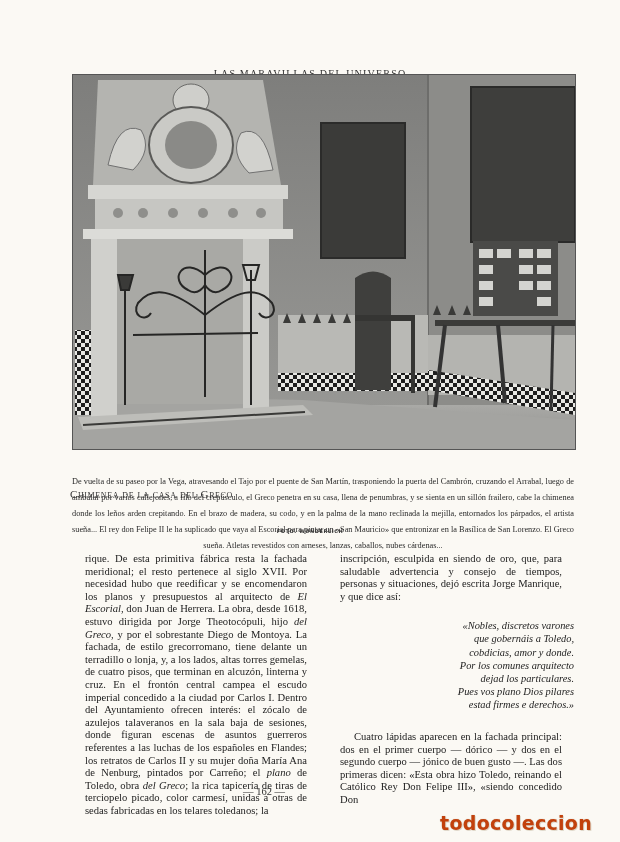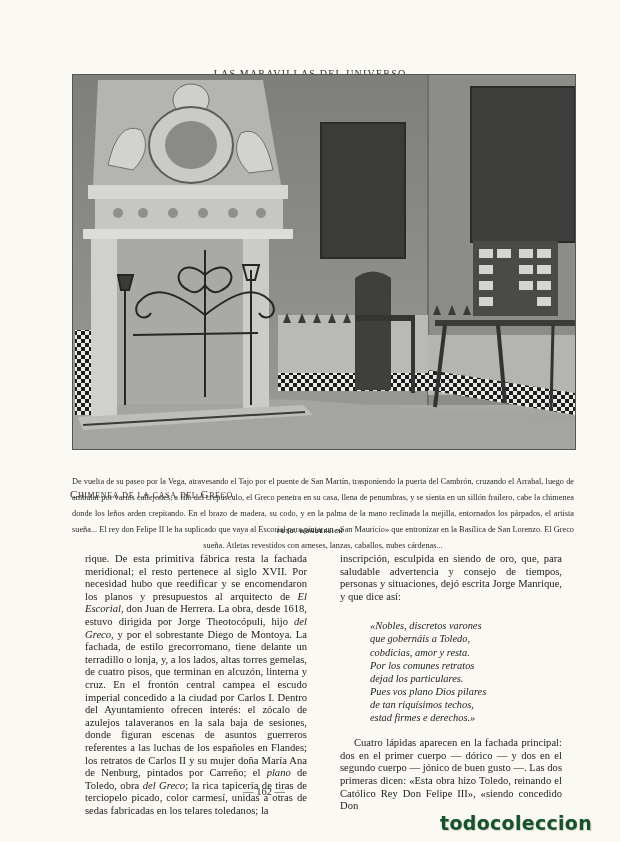--- a/index.html
+++ b/index.html
@@ -37,32 +37,32 @@
   .col {
     position: absolute; top: 541px; width: 246px;
     font-family: "Liberation Serif", serif; font-size: 10.6px; line-height: 12.6px;
     text-align: justify; color: #222;
   }
   .col-left { left: 73px; }
   .col-right { left: 328px; }
   .col p { margin: 12px; }
   .col .indent { text-indent: 14px; }
   .poem {
-    margin: 16px 0 13px 42px;
-    font-style: italic; font-size: 10.4px; line-height: 13.1px; text-align: left;
+    margin: 16px 0 20px 42px;
+    font-style: italic; font-size: 10.4px; line-height: 13.1px; text-align: right;
   }
   .poem div { white-space: nowrap; }
   .page-number {
     position: absolute; top: 786px; left: 0; width: 528px; text-align: center;
     font-family: "Liberation Serif", serif; font-size: 10.5px; color: #333;
   }
   .watermark {
     position: absolute; top: 812px; left: 440px;
     font-family: "DejaVu Sans", sans-serif; font-weight: bold; font-size: 19px;
-    color: #14532d; letter-spacing: 0.3px;
+    color: #c2410c; letter-spacing: 0.3px;
     text-shadow: 0 0 1px #d9d2c3, 0 0 1px #d9d2c3, 1px 1px 0 #e1dacc;
   }
   i, em { font-style: italic; }
 </style>
 </head>
 <body>
 
 <div class="running-head">LAS MARAVILLAS DEL UNIVERSO</div>
 
 <div class="photo" title="Black-and-white photograph of a room interior: an ornate carved stone fireplace with a coat of arms and figures on the hood, a wrought-iron scroll fire screen, talavera tile dado with checkered border, a dark painting on the wall, a high-backed wooden chair, and a cabinet (bargueño) on a table at right.">
@@ -183,24 +183,23 @@
 
 <div class="col col-left">
   <p><span>rique. De esta primitiva fábrica resta la fachada meridional; el resto pertenece al siglo XVII. Por necesidad hubo que reedificar y se encomendaron los planos y presupuestos al arquitecto de </span><em>El Escorial</em><span>, don Juan de Herrera. La obra, desde 1618, estuvo dirigida por Jorge Theotocópuli, hijo </span><em>del Greco</em><span>, y por el sobrestante Diego de Montoya. La fachada, de estilo grecorromano, tiene delante un terradillo o lonja, y, a los lados, altas torres gemelas, de cuatro pisos, que terminan en alcuzón, linterna y cruz. En el frontón central campea el escudo imperial concedido a la ciudad por Carlos I. Dentro del Ayuntamiento ofrecen interés: el zócalo de azulejos talaveranos en la sala baja de sesiones, donde figuran escenas de asuntos guerreros referentes a las luchas de los españoles en Flandes; los retratos de Carlos II y su mujer doña María Ana de Nenburg, pintados por Carreño; el </span><em>plano</em><span> de Toledo, obra </span><em>del Greco</em><span>; la rica tapicería de tiras de terciopelo picado, color carmesí, unidas a otras de sedas fabricadas en los telares toledanos; la</span></p>
 </div>
 
 <div class="col col-right">
   <p>inscripción, esculpida en siendo de oro, que, para saludable advertencia y consejo de tiempos, personas y situaciones, dejó escrita Jorge Manrique, y que dice así:</p>
   <div class="poem">
     <div>«Nobles, discretos varones</div>
     <div>que gobernáis a Toledo,</div>
-    <div>cobdicias, amor y resta.</div>
-    <div>Por los comunes retratos</div>
+    <div>cobdicias, amor y donde.</div>
+    <div>Por los comunes arquitecto</div>
     <div>dejad los particulares.</div>
     <div>Pues vos plano Dios pilares</div>
-    <div>de tan riquísimos techos,</div>
     <div>estad firmes e derechos.»</div>
   </div>
   <p class="indent">Cuatro lápidas aparecen en la fachada principal: dos en el primer cuerpo — dórico — y dos en el segundo cuerpo — jónico de buen gusto —. Las dos primeras dicen: «Esta obra hizo Toledo, reinando el Católico Rey Don Felipe III», «siendo concedido Don</p>
 </div>
 
 <div class="page-number">— 162 —</div>
 <div class="watermark">todocoleccion</div>
 
 </body></html>

